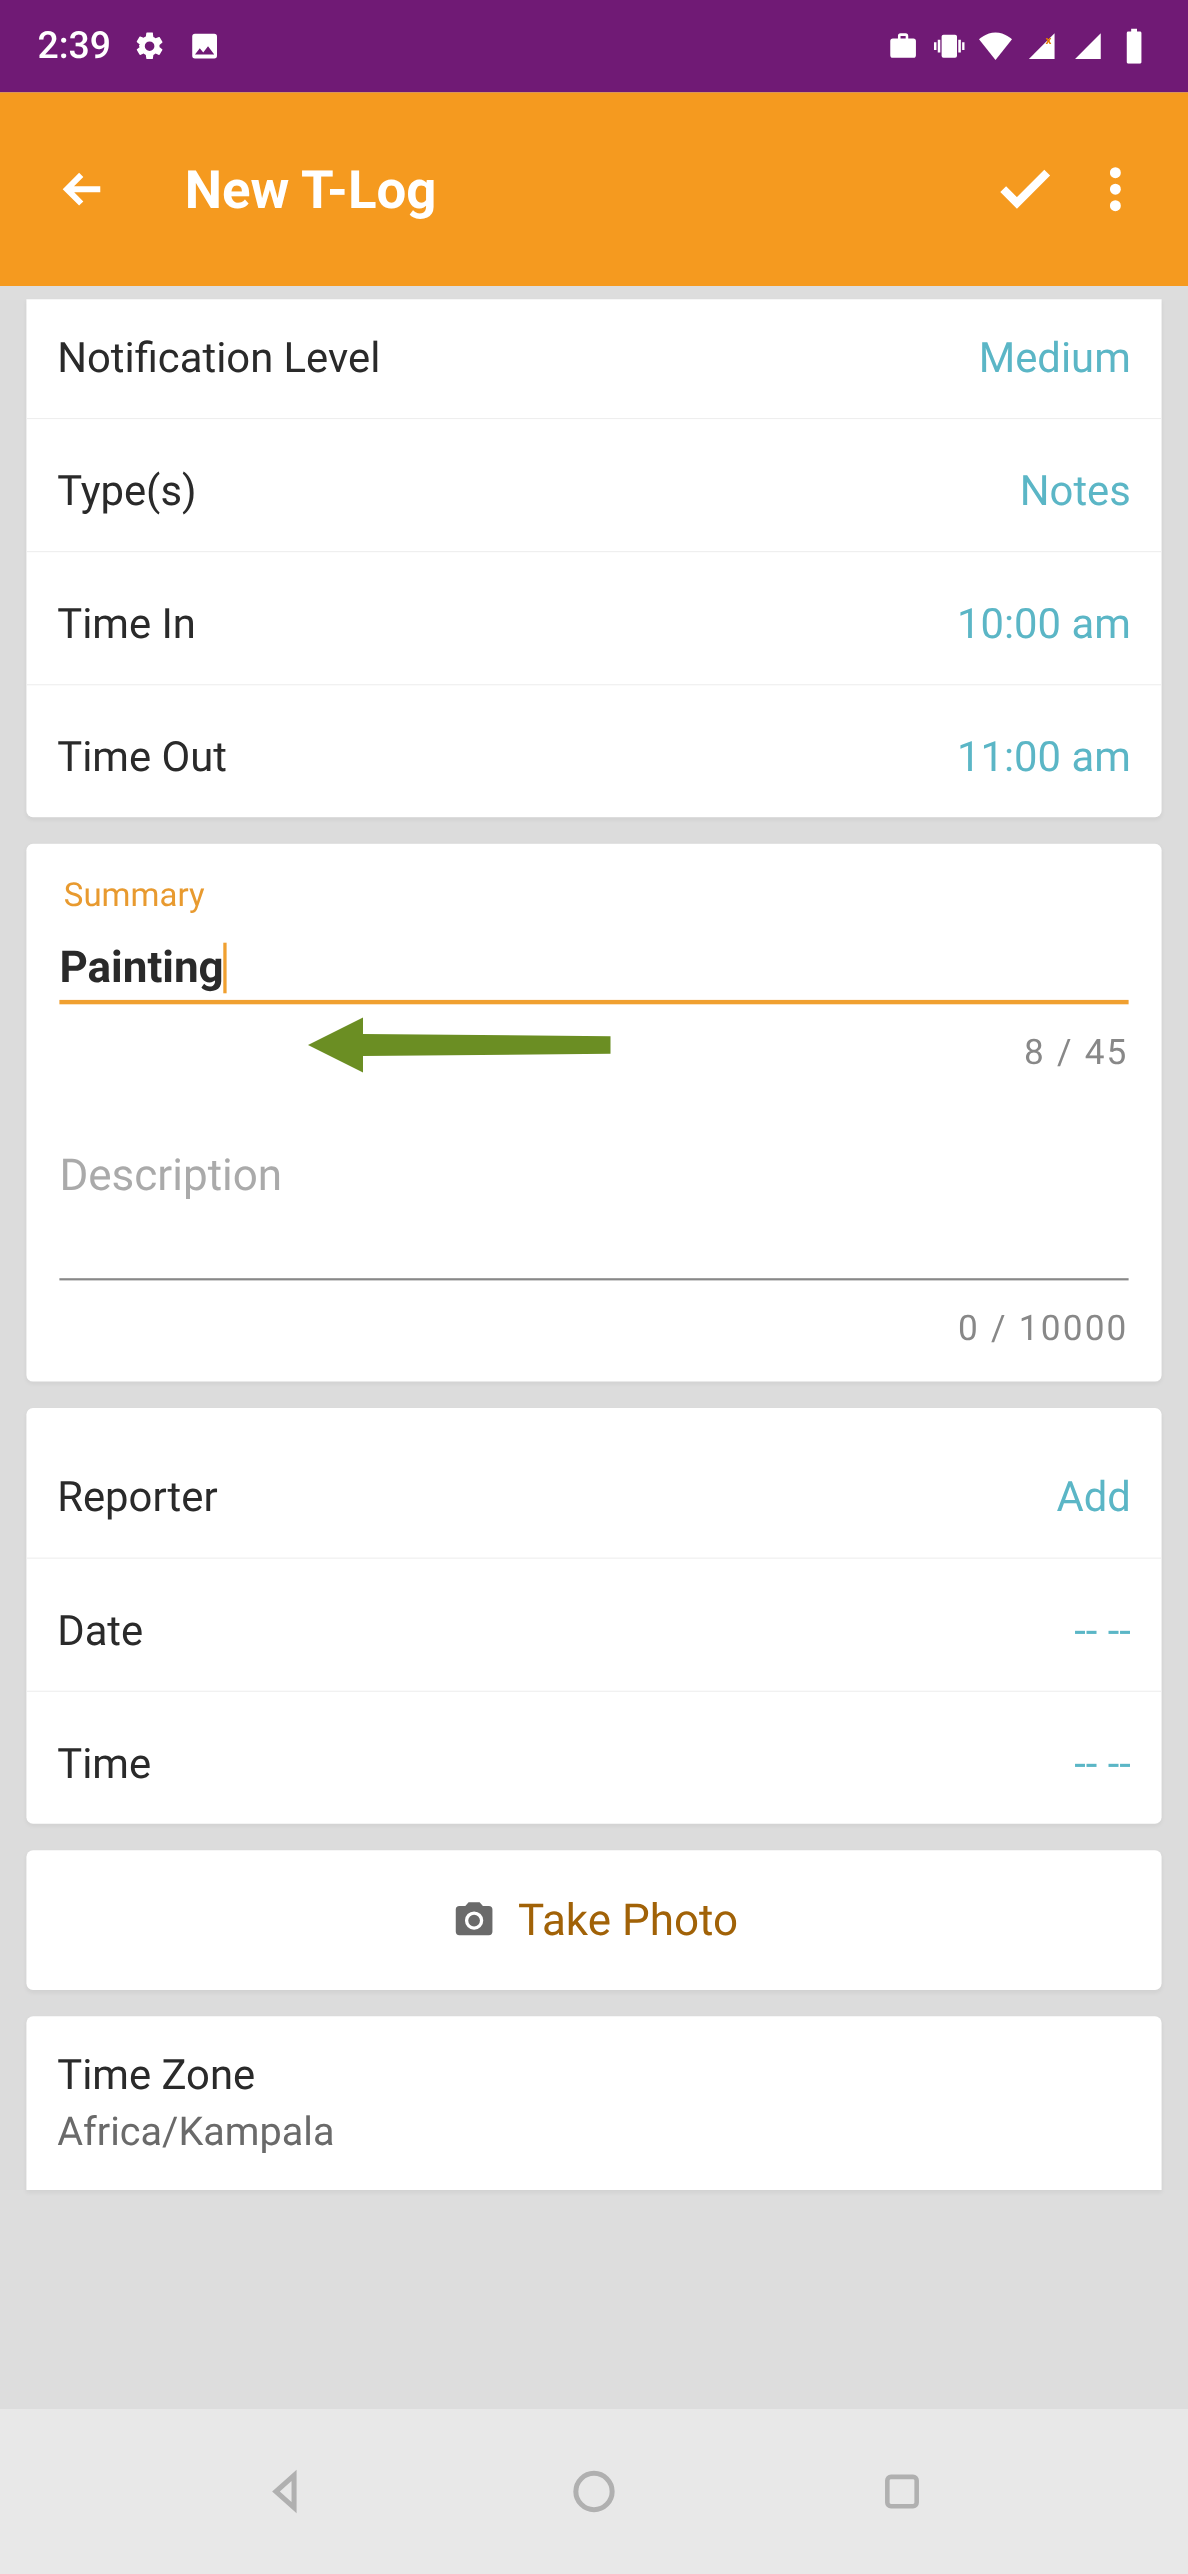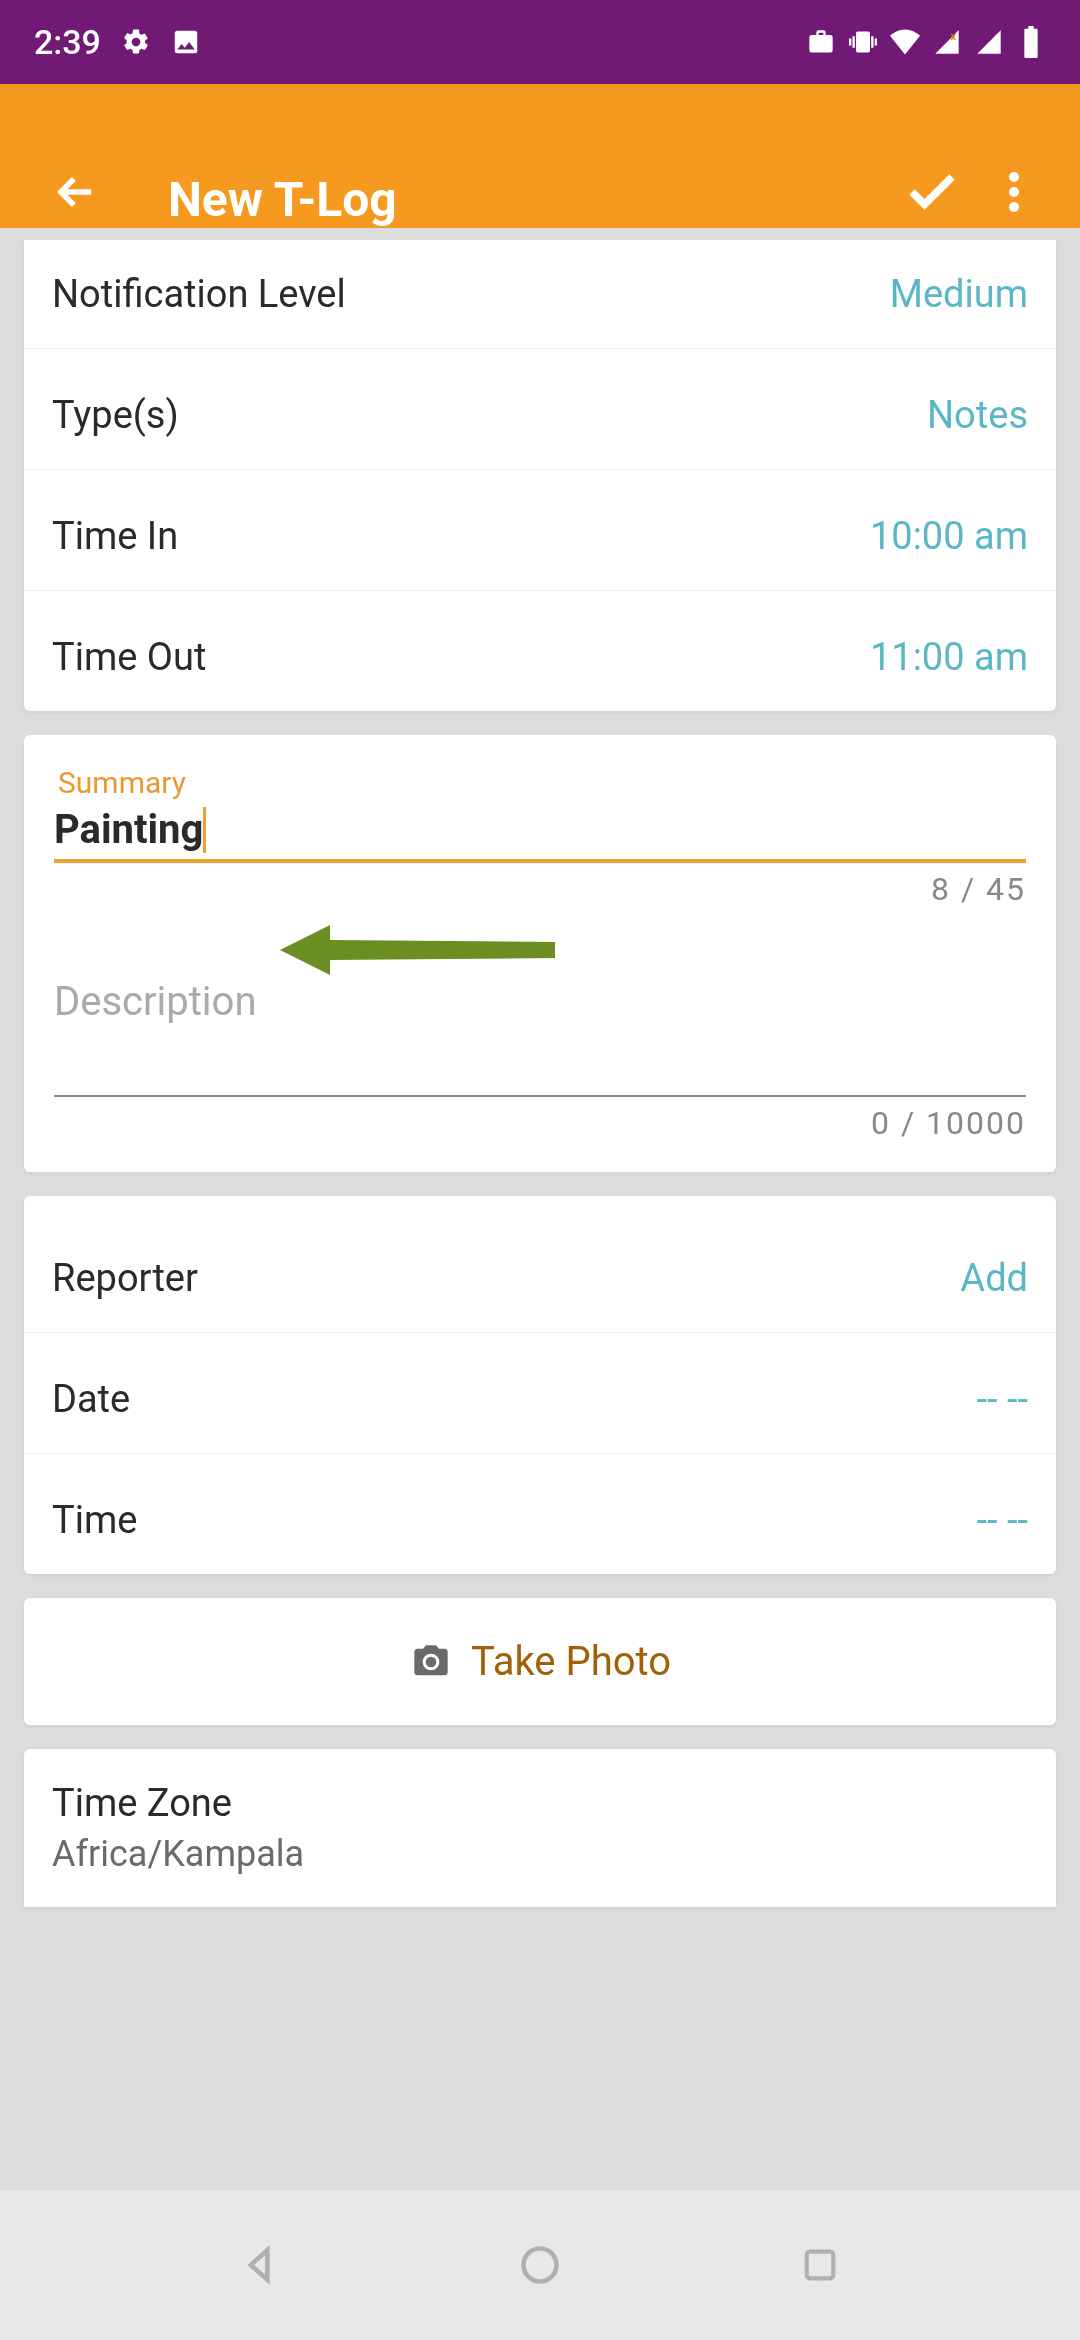--- a/index.html
+++ b/index.html
@@ -3,40 +3,40 @@
 <meta charset="utf-8">
 <style>
   * { box-sizing: border-box; margin: 0; padding: 0; }
   html, body { width: 1080px; height: 2340px; font-family: -apple-system, 'Segoe UI', Roboto, sans-serif; background: #ddd; overflow: hidden; }
   
   .status-bar { width: 100%; height: 84px; background: #701a75; display: flex; align-items: center; justify-content: space-between; padding: 0 34px; color: #fff; }
   .status-left { display: flex; align-items: center; gap: 20px; font-size: 34px; font-weight: 500; }
   .status-right { display: flex; align-items: center; gap: 12px; }
   .status-icon { width: 30px; height: 30px; display: inline-flex; align-items: center; justify-content: center; }
   
-  .app-bar { width: 100%; height: 144px; background: #f59a1f; display: flex; align-items: flex-end; padding: 0 30px; color: #fff; }
+  .app-bar { width: 100%; height: 176px; background: #f59a1f; display: flex; align-items: center; padding: 0 30px; color: #fff; }
   .app-bar-title { font-size: 48px; font-weight: 700; margin-left: 56px; flex: 1; }
   .app-bar-action { width: 72px; height: 72px; display: flex; align-items: center; justify-content: center; margin-left: 10px; }
   
   .content { background: #dcdcdc; padding: 0; }
   
   .card { background: #fff; margin: 24px; border-radius: 6px; box-shadow: 0 2px 4px rgba(0,0,0,0.05); }
   .card.first { margin-top: 0; border-top-left-radius: 0; border-top-right-radius: 0; }
   
   .row { display: flex; align-items: center; justify-content: space-between; padding: 32px 28px; border-bottom: 1px solid #eee; margin-top: 12px; }
   .row:last-child { border-bottom: none; }
   .row-label { font-size: 38px; color: #2a2a2a; font-weight: 400; }
   .row-value { font-size: 38px; color: #5bb6c6; font-weight: 400; }
   
   .summary-block { padding: 30px 30px 10px 30px; }
-  .field-label { font-size: 30px; color: #e89a2f; margin-bottom: 6px; margin-left: 4px; }
+  .field-label { font-size: 30px; color: #e89a2f; margin-bottom: 24px; margin-left: 4px; }
   .field-input-wrap { position: relative; border-bottom: 4px solid #f0a030; padding-bottom: 6px; display: flex; align-items: center; }
   .field-input { font-size: 40px; color: #2a2a2a; border: none; outline: none; width: auto; background: transparent; font-weight: bold; }
   .cursor { width: 3px; height: 46px; background: #f0a030; display: inline-block; margin-left: 0; }
-  .counter { text-align: right; font-size: 32px; color: #888; margin-top: 7px; letter-spacing: 2px; }
+  .counter { text-align: right; font-size: 32px; color: #888; margin-top: 24px; letter-spacing: 2px; }
   
   .desc-block { padding: 60px 30px 30px 30px; }
   .desc-placeholder { font-size: 40px; color: #aaa; }
   .desc-line { border-bottom: 2px solid #888; margin-top: 70px; }
   
   .photo-card { display: flex; align-items: center; justify-content: center; padding: 40px; gap: 18px; }
   .photo-label { font-size: 40px; color: #a16207; }
   
   .tz-card { padding: 32px 28px; }
   .tz-label { font-size: 38px; color: #2a2a2a; margin-bottom: 8px; }

